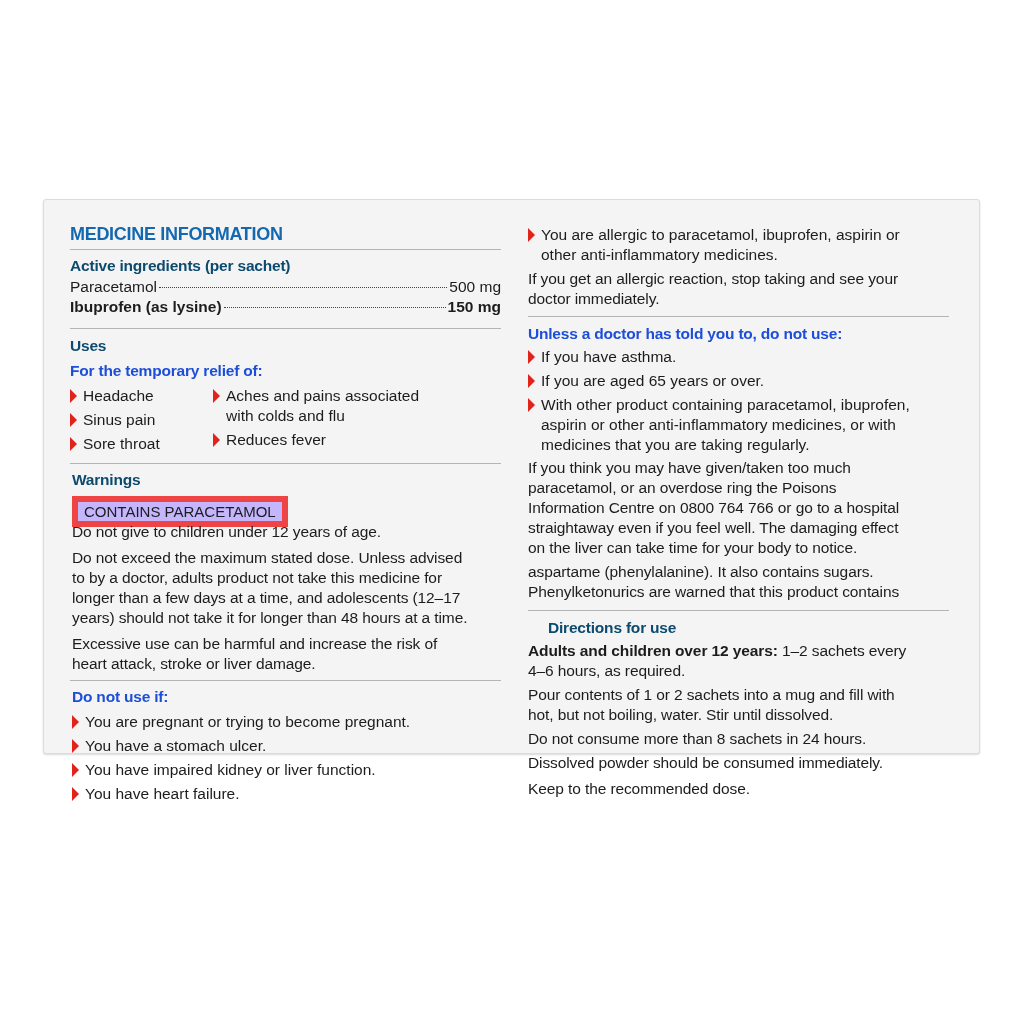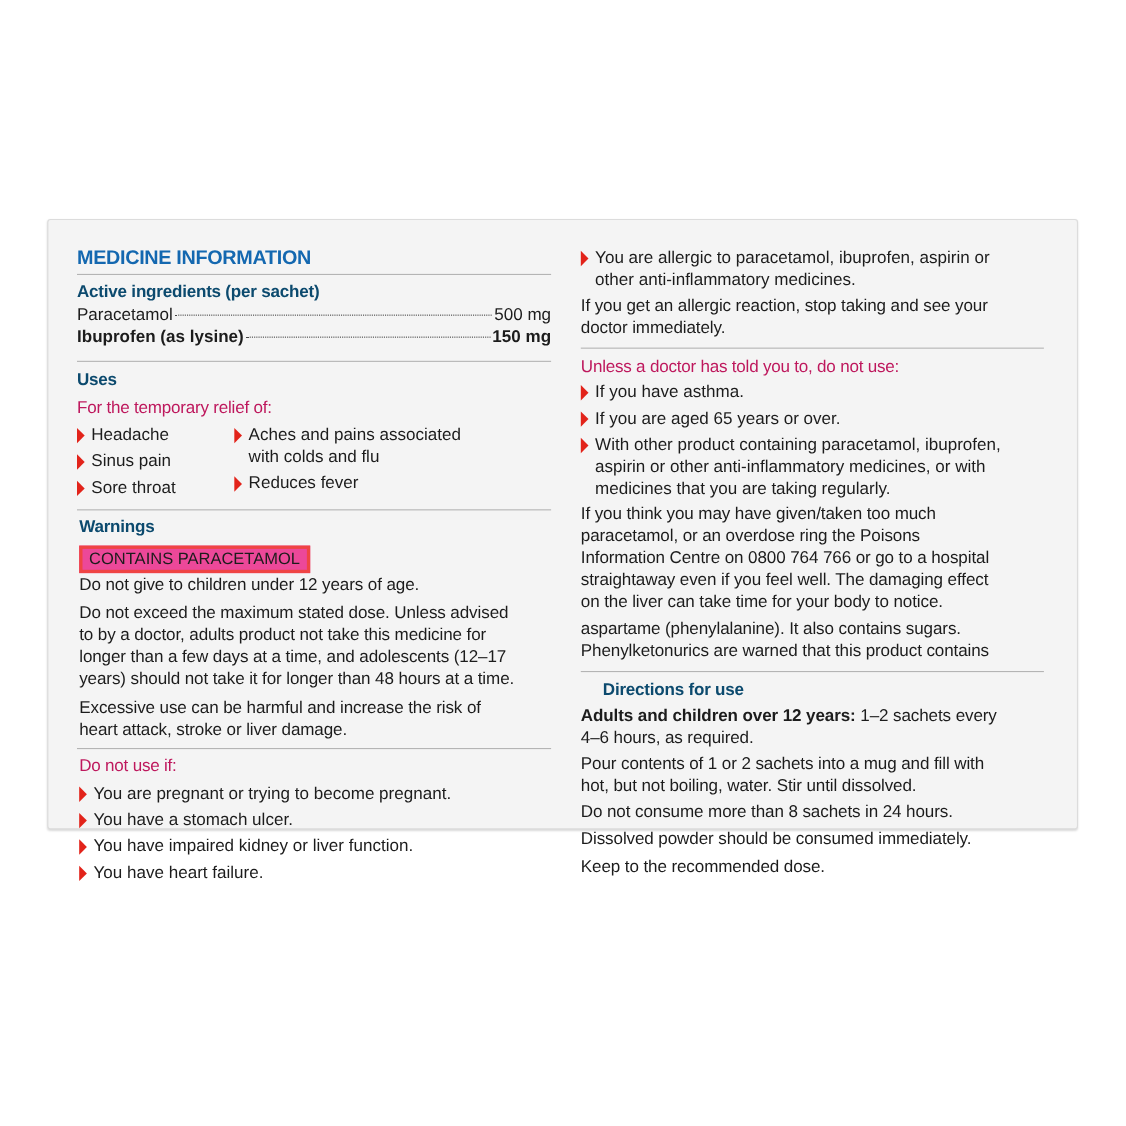--- a/index.html
+++ b/index.html
@@ -4,27 +4,27 @@
 <style>
   html, body { margin:0; padding:0; background:#ffffff; }
   body { width:1024px; height:1024px; position:relative; font-family:"Liberation Sans", sans-serif; color:#1c1c1c; }
   .panel { position:absolute; left:43px; top:199px; width:937px; height:555px; background:#f4f4f4; border:1px solid #dcdcdc; border-radius:3px; box-shadow:0 1px 2px rgba(0,0,0,0.15); box-sizing:border-box; }
   .col { position:absolute; top:0; }
   .col-left { left:26px; width:431px; }
   .col-right { left:484px; width:421px; }
   .title { position:absolute; left:0; top:24px; font-size:18px; font-weight:bold; color:#1468b0; letter-spacing:-0.3px; }
   .rule { position:absolute; height:1px; background:#b4b4b4; }
   .h-blue { position:absolute; font-size:15.5px; font-weight:bold; color:#0c4a6e; letter-spacing:-0.2px; }
-  .h-dark { position:absolute; font-size:15.5px; font-weight:normal; color:#be185d; letter-spacing:-0.2px; }
+  .h-dark { position:absolute; font-size:15.5px; font-weight:bold; color:#1d4ed8; letter-spacing:-0.2px; }
   .txt { position:absolute; font-size:15.5px; line-height:20px; color:#1c1c1c; letter-spacing:-0.1px; }
   .ing { position:absolute; left:0; width:431px; font-size:15.5px; display:flex; align-items:baseline; }
   .ing .dots { flex:1; border-bottom:1.5px dotted #444; margin:0 2px; transform:translateY(-4px); }
   .bl { position:absolute; font-size:15.5px; line-height:20px; padding-left:13px; }
   .bl .arrow { position:absolute; left:0; top:3px; width:0; height:0; border-top:7px solid transparent; border-bottom:7px solid transparent; border-left:7px solid #e2231a; }
-  .badge { position:absolute; left:0; top:296px; border:3px solid #ef4444; padding:0 6px; font-size:15px; line-height:19px; background:#ec4899; }
+  .badge { position:absolute; left:0; top:296px; border:6px solid #ef4444; padding:0 6px; font-size:15px; line-height:19px; background:#c4b5fd; }
 </style>
 </head>
 <body>
 
 <div class="panel">
   <div class="col col-left">
     <div class="title">MEDICINE INFORMATION</div>
     <div class="rule" style="left:0;top:49px;width:431px;"></div>
     <div class="h-blue" style="left:0;top:57px;">Active ingredients (per sachet)</div>
     <div class="ing" style="top:78px;">

